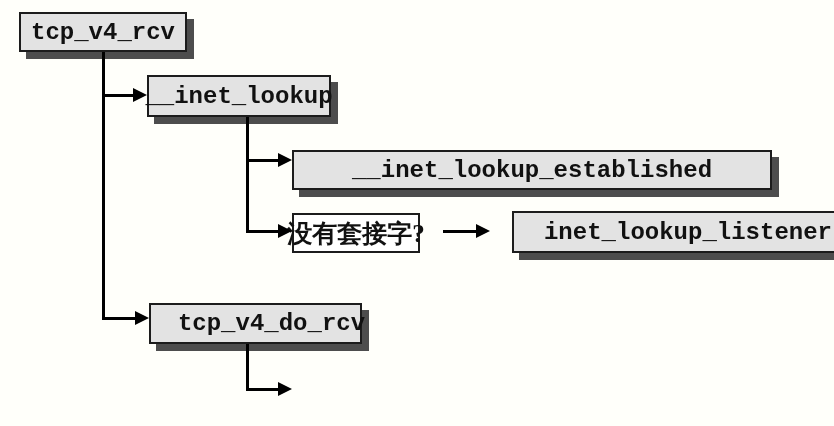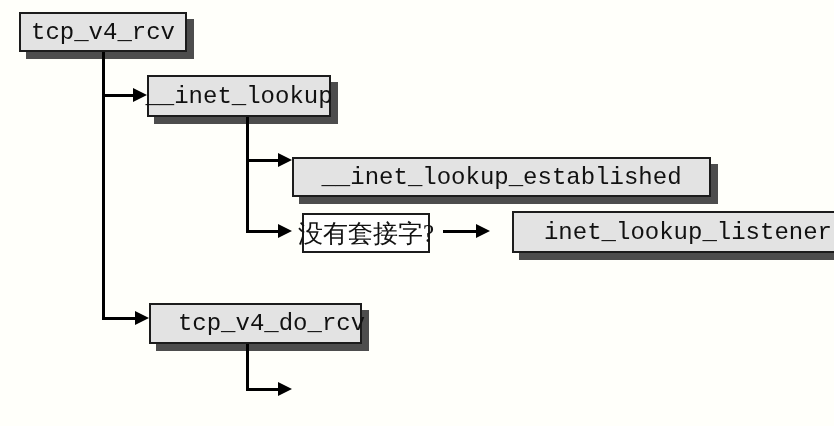--- a/index.html
+++ b/index.html
@@ -12,20 +12,21 @@
     --text: #111111;
   }
   * { margin: 0; padding: 0; }
   html, body { background: var(--background); }
   .stage {
     position: relative;
     width: 834px;
     height: 426px;
     background: var(--background);
     overflow: hidden;
+    font-weight: bold;
   }
   .node {
     position: absolute;
     box-sizing: border-box;
     border: 2px solid var(--box-border);
     display: flex;
     align-items: center;
     justify-content: center;
     white-space: nowrap;
     color: var(--text);
@@ -63,23 +64,23 @@
 </style>
 </head>
 <body>
 
 <div class="stage">
 
   <div class="node code-box" style="left:19px;  top:12px;  width:168px; height:40px;">tcp_v4_rcv</div>
 
   <div class="node code-box" style="left:147px; top:75px;  width:184px; height:42px;">__inet_lookup</div>
 
-  <div class="node code-box" style="left:292px; top:157px; width:419px; height:40px;">__inet_lookup_established</div>
+  <div class="node code-box" style="left:292px; top:150px; width:480px; height:40px;">__inet_lookup_established</div>
 
-  <div class="node plain-box" style="left:292px; top:213px; width:128px; height:40px;margin-left:10px;">没有套接字?</div>
+  <div class="node plain-box" style="left:292px; top:213px; width:128px; height:40px;">没有套接字?</div>
 
   <div class="node code-box" style="left:512px; top:211px; width:352px; height:42px;">inet_lookup_listener</div>
 
   <div class="node code-box" style="left:149px; top:303px; width:213px; height:41px;padding-left:32px;">tcp_v4_do_rcv</div>
 
 
   <div class="v-line" style="left:102px; top:52px;  height:268px;"></div>
 
   <div class="h-line" style="left:102px; top:94px;  width:32px;"></div>
   <div class="arrowhead" style="left:133px; top:88px;"></div>

